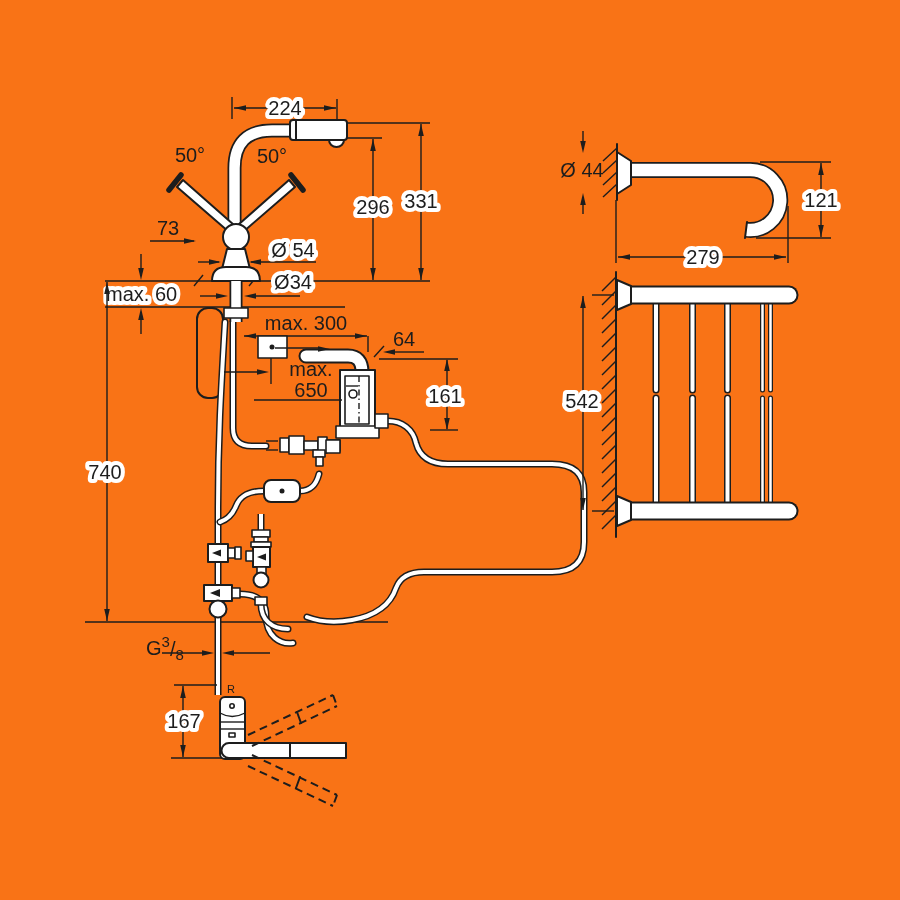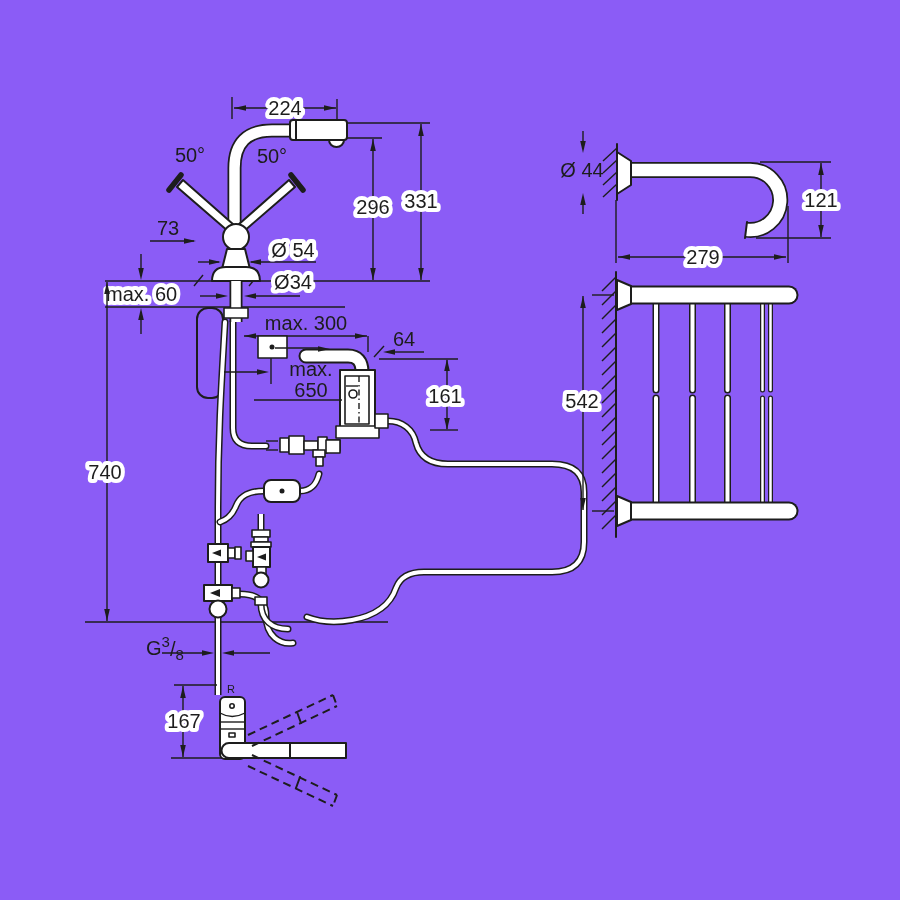--- a/index.html
+++ b/index.html
@@ -1,16 +1,16 @@
 <!DOCTYPE html>
 <html><head>
 <meta charset="utf-8">
 <style>
   html,body{margin:0;padding:0;background:#fff;}
-  #stage{width:900px;height:900px;background:#8b5cf6;position:relative;font-family:"Liberation Sans",sans-serif;}
+  #stage{width:900px;height:900px;background:#f97316;position:relative;font-family:"Liberation Sans",sans-serif;}
   svg{display:block;}
   .s  {stroke:#1d1d1d;fill:none;stroke-width:2;stroke-linejoin:round;stroke-linecap:round;}
   .sf {stroke:#1d1d1d;fill:#ffffff;stroke-width:2;stroke-linejoin:round;}
   .sf1{stroke:#1d1d1d;fill:#ffffff;stroke-width:1.6;stroke-linejoin:round;}
   .d  {stroke:#1d1d1d;fill:none;stroke-width:1.4;}
   .a  {fill:#1d1d1d;stroke:none;}
   .to {stroke:#1d1d1d;fill:none;stroke-linecap:round;}
   .ti {stroke:#ffffff;fill:none;stroke-linecap:round;}
   .tob{stroke:#1d1d1d;fill:none;stroke-linecap:butt;}
   .tib{stroke:#ffffff;fill:none;stroke-linecap:butt;}

